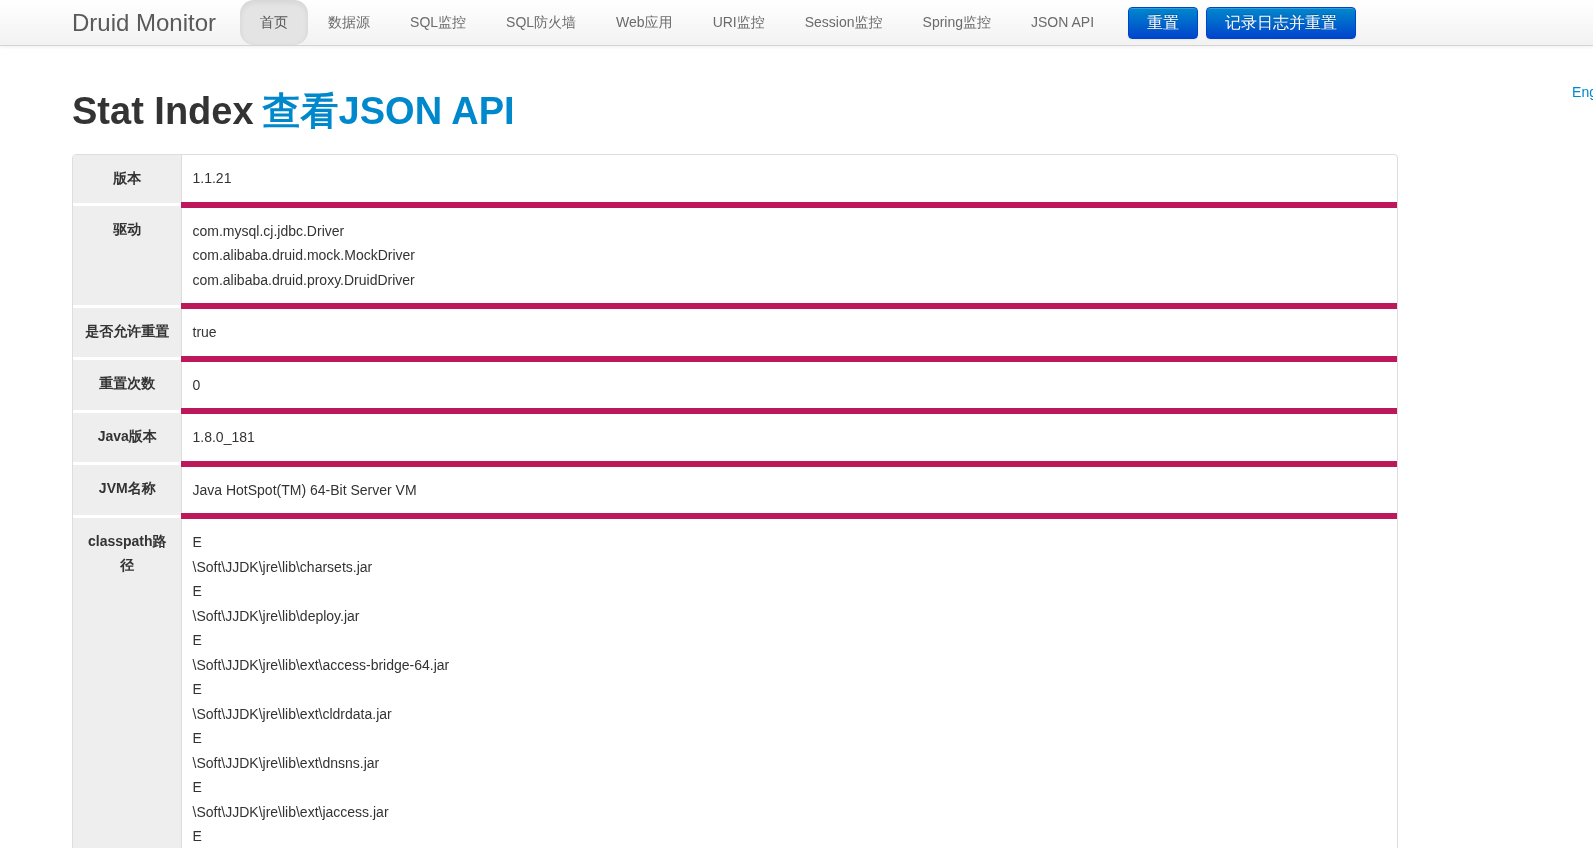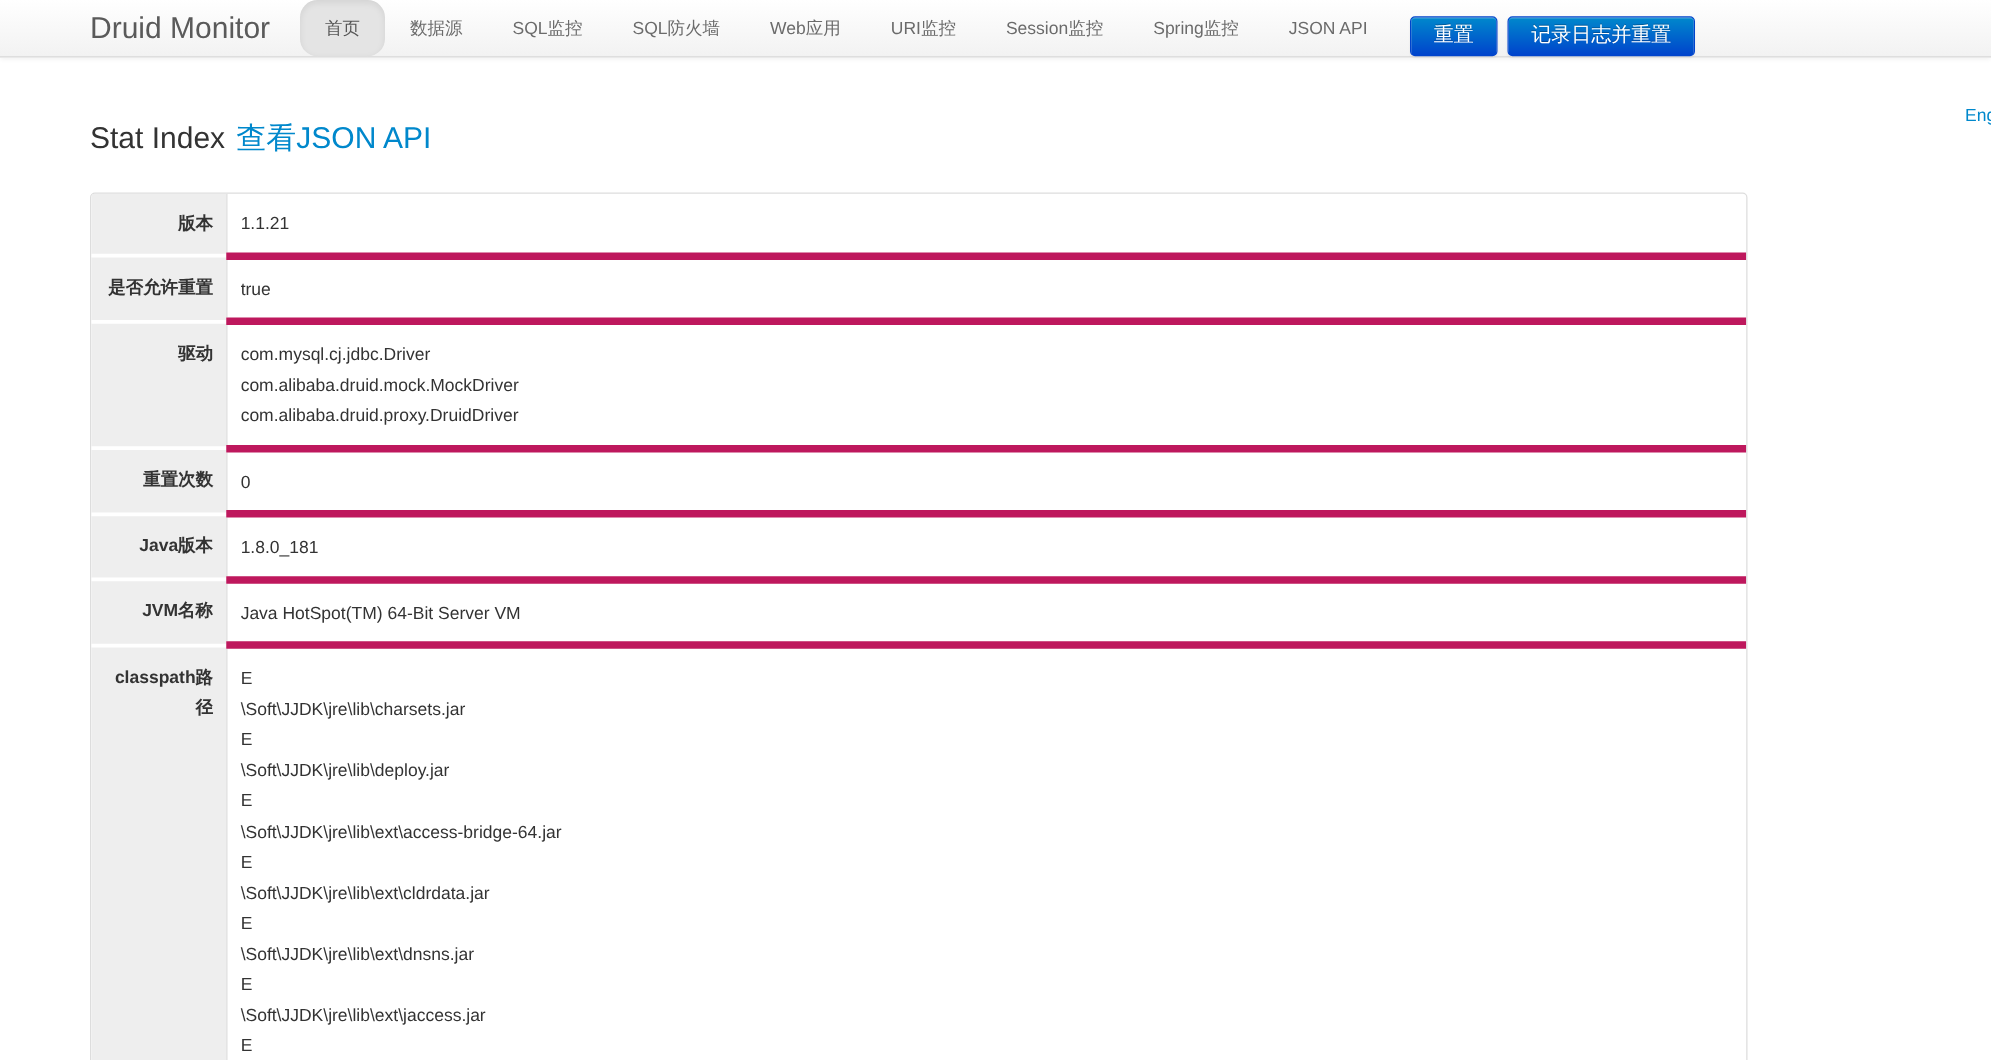--- a/index.html
+++ b/index.html
@@ -27,57 +27,57 @@
   .nav-menu { display: flex; list-style: none; margin: 0; padding: 0; }
   .nav-item {
     line-height: 45px; padding: 0 20px;
     color: #6b6b6b; cursor: pointer; white-space: nowrap;
   }
   .nav-item.active {
     background: #e4e4e4; color: #555;
     box-shadow: inset 0 2px 6px rgba(0,0,0,.08);
     border-radius: 14px;
   }
-  .nav-buttons { display: flex; align-items: flex-end; gap: 8px; margin-left: 14px; }
+  .nav-buttons { display: flex; align-items: center; gap: 8px; margin-left: 14px; }
   .btn-primary {
     background: linear-gradient(to bottom, #0088cc, #0044cc);
     border: 1px solid #0044cc; border-radius: 4px;
     color: #fff; font-size: 16px; line-height: 20px;
     padding: 5px 18px; cursor: pointer;
     text-shadow: 0 -1px 0 rgba(0,0,0,.25);
     box-shadow: inset 0 1px 0 rgba(255,255,255,.2), 0 1px 2px rgba(0,0,0,.05);
     font-family: inherit; white-space: nowrap;
   }
 
   
   .lang-link {
     position: absolute; top: 84px; right: -4px;
     color: #0088cc; font-size: 14px; text-decoration: none; cursor: pointer;
   }
 
   
   .container { margin-left: 72px; }
   h1.page-title {
-    font-size: 24px; font-weight: normal; color: #333;
+    font-size: 38px; font-weight: bold; color: #333;
     line-height: 38px; margin: 46px 0 24px 0;
   }
   h1.page-title .title-link {
     color: #0088cc; margin-left: 9px; text-decoration: none; cursor: pointer;
   }
 
   
   .table-wrap {
     width: 1326px;
     border: 1px solid #ddd; border-radius: 4px;
     overflow: hidden;
   }
   table.stat-table { width: 100%; border-collapse: collapse; }
   .stat-table th {
     background: #eeeeee; width: 108px;
-    text-align: right; font-weight: bold; color: #333;
+    text-align: center; font-weight: bold; color: #333;
     border-right: 1px solid #ddd;
     border-bottom: 3px solid #ffffff;
   }
   .stat-table td { border-bottom: 6px solid #be185d; }
   .stat-table tr:last-child th,
   .stat-table tr:last-child td { border-bottom: none; }
   .stat-table th, .stat-table td {
     padding: 11px 10px 11px 11px;
     vertical-align: top;
     line-height: 24.5px; font-size: 14px;
@@ -114,31 +114,31 @@
   <div class="table-wrap">
     <table class="stat-table">
       <tbody>
           <tr>
             <th>版本</th>
             <td>
               <div class="value-line">1.1.21</div>
             </td>
           </tr>
           <tr>
-            <th>是否允许重置</th>
-            <td>
-              <div class="value-line">true</div>
-            </td>
-          </tr>
-          <tr>
             <th>驱动</th>
             <td>
               <div class="value-line">com.mysql.cj.jdbc.Driver</div>
               <div class="value-line">com.alibaba.druid.mock.MockDriver</div>
               <div class="value-line">com.alibaba.druid.proxy.DruidDriver</div>
+            </td>
+          </tr>
+          <tr>
+            <th>是否允许重置</th>
+            <td>
+              <div class="value-line">true</div>
             </td>
           </tr>
           <tr>
             <th>重置次数</th>
             <td>
               <div class="value-line">0</div>
             </td>
           </tr>
           <tr>
             <th>Java版本</th>

